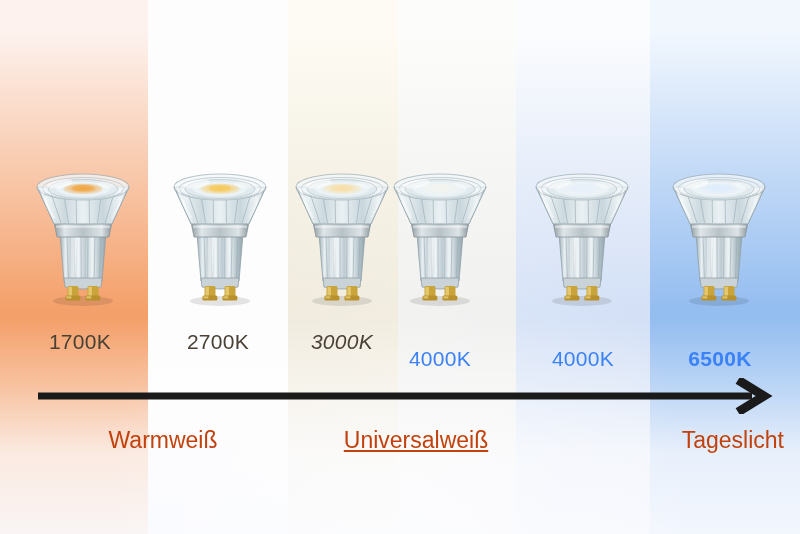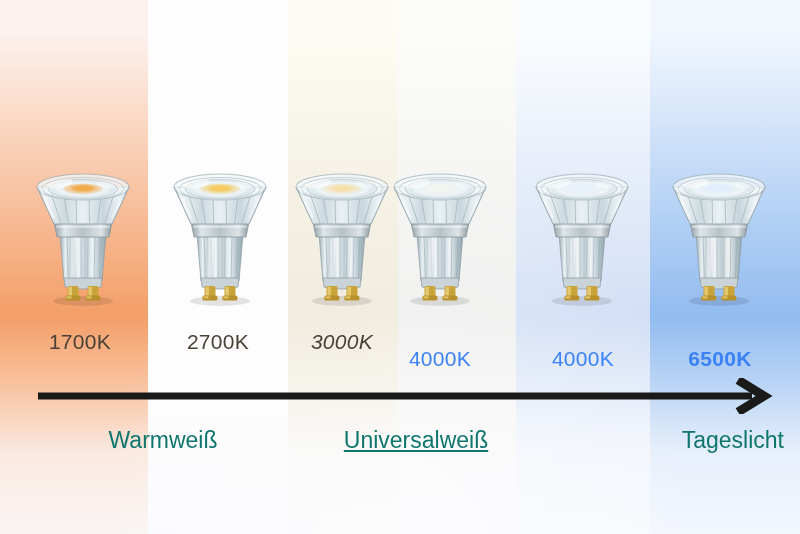--- a/index.html
+++ b/index.html
@@ -99,21 +99,21 @@
     width: 800px;
     height: 36px;
   }
 
   
   .category {
     position: absolute;
     top: 427px;
     text-align: center;
     font-size: 23px;
-    color: #0f766e;
+    color: #c2410c;
     white-space: nowrap;
   }
 </style>
 </head>
 <body>
 
 <div id="infographic">
 
   <div class="bands">
     <div class="band" style="left: 0px; width: 148px;">

